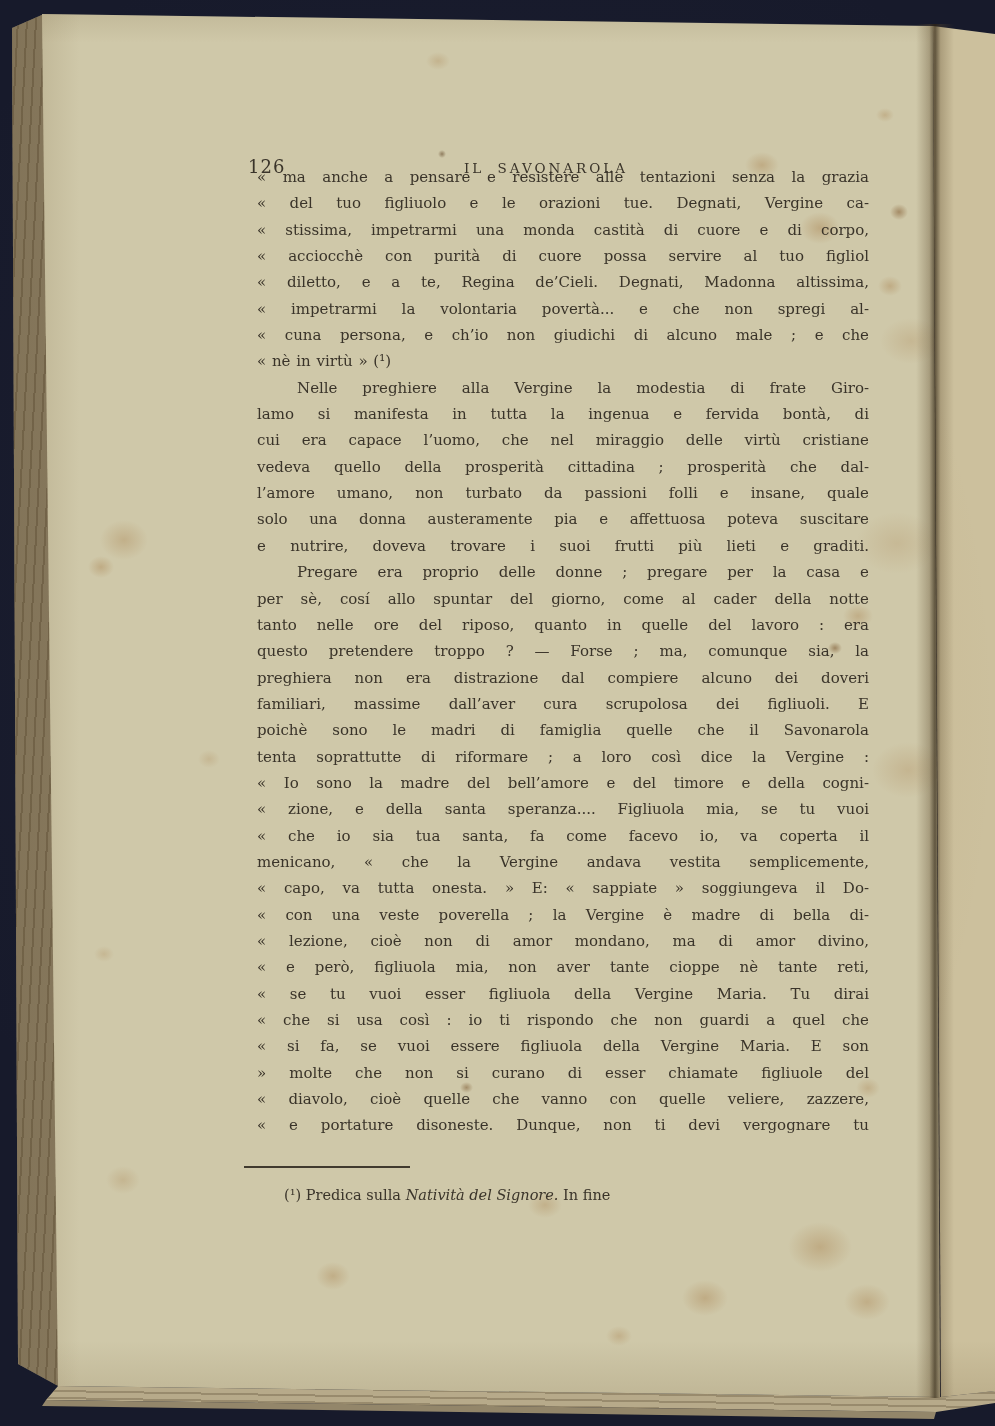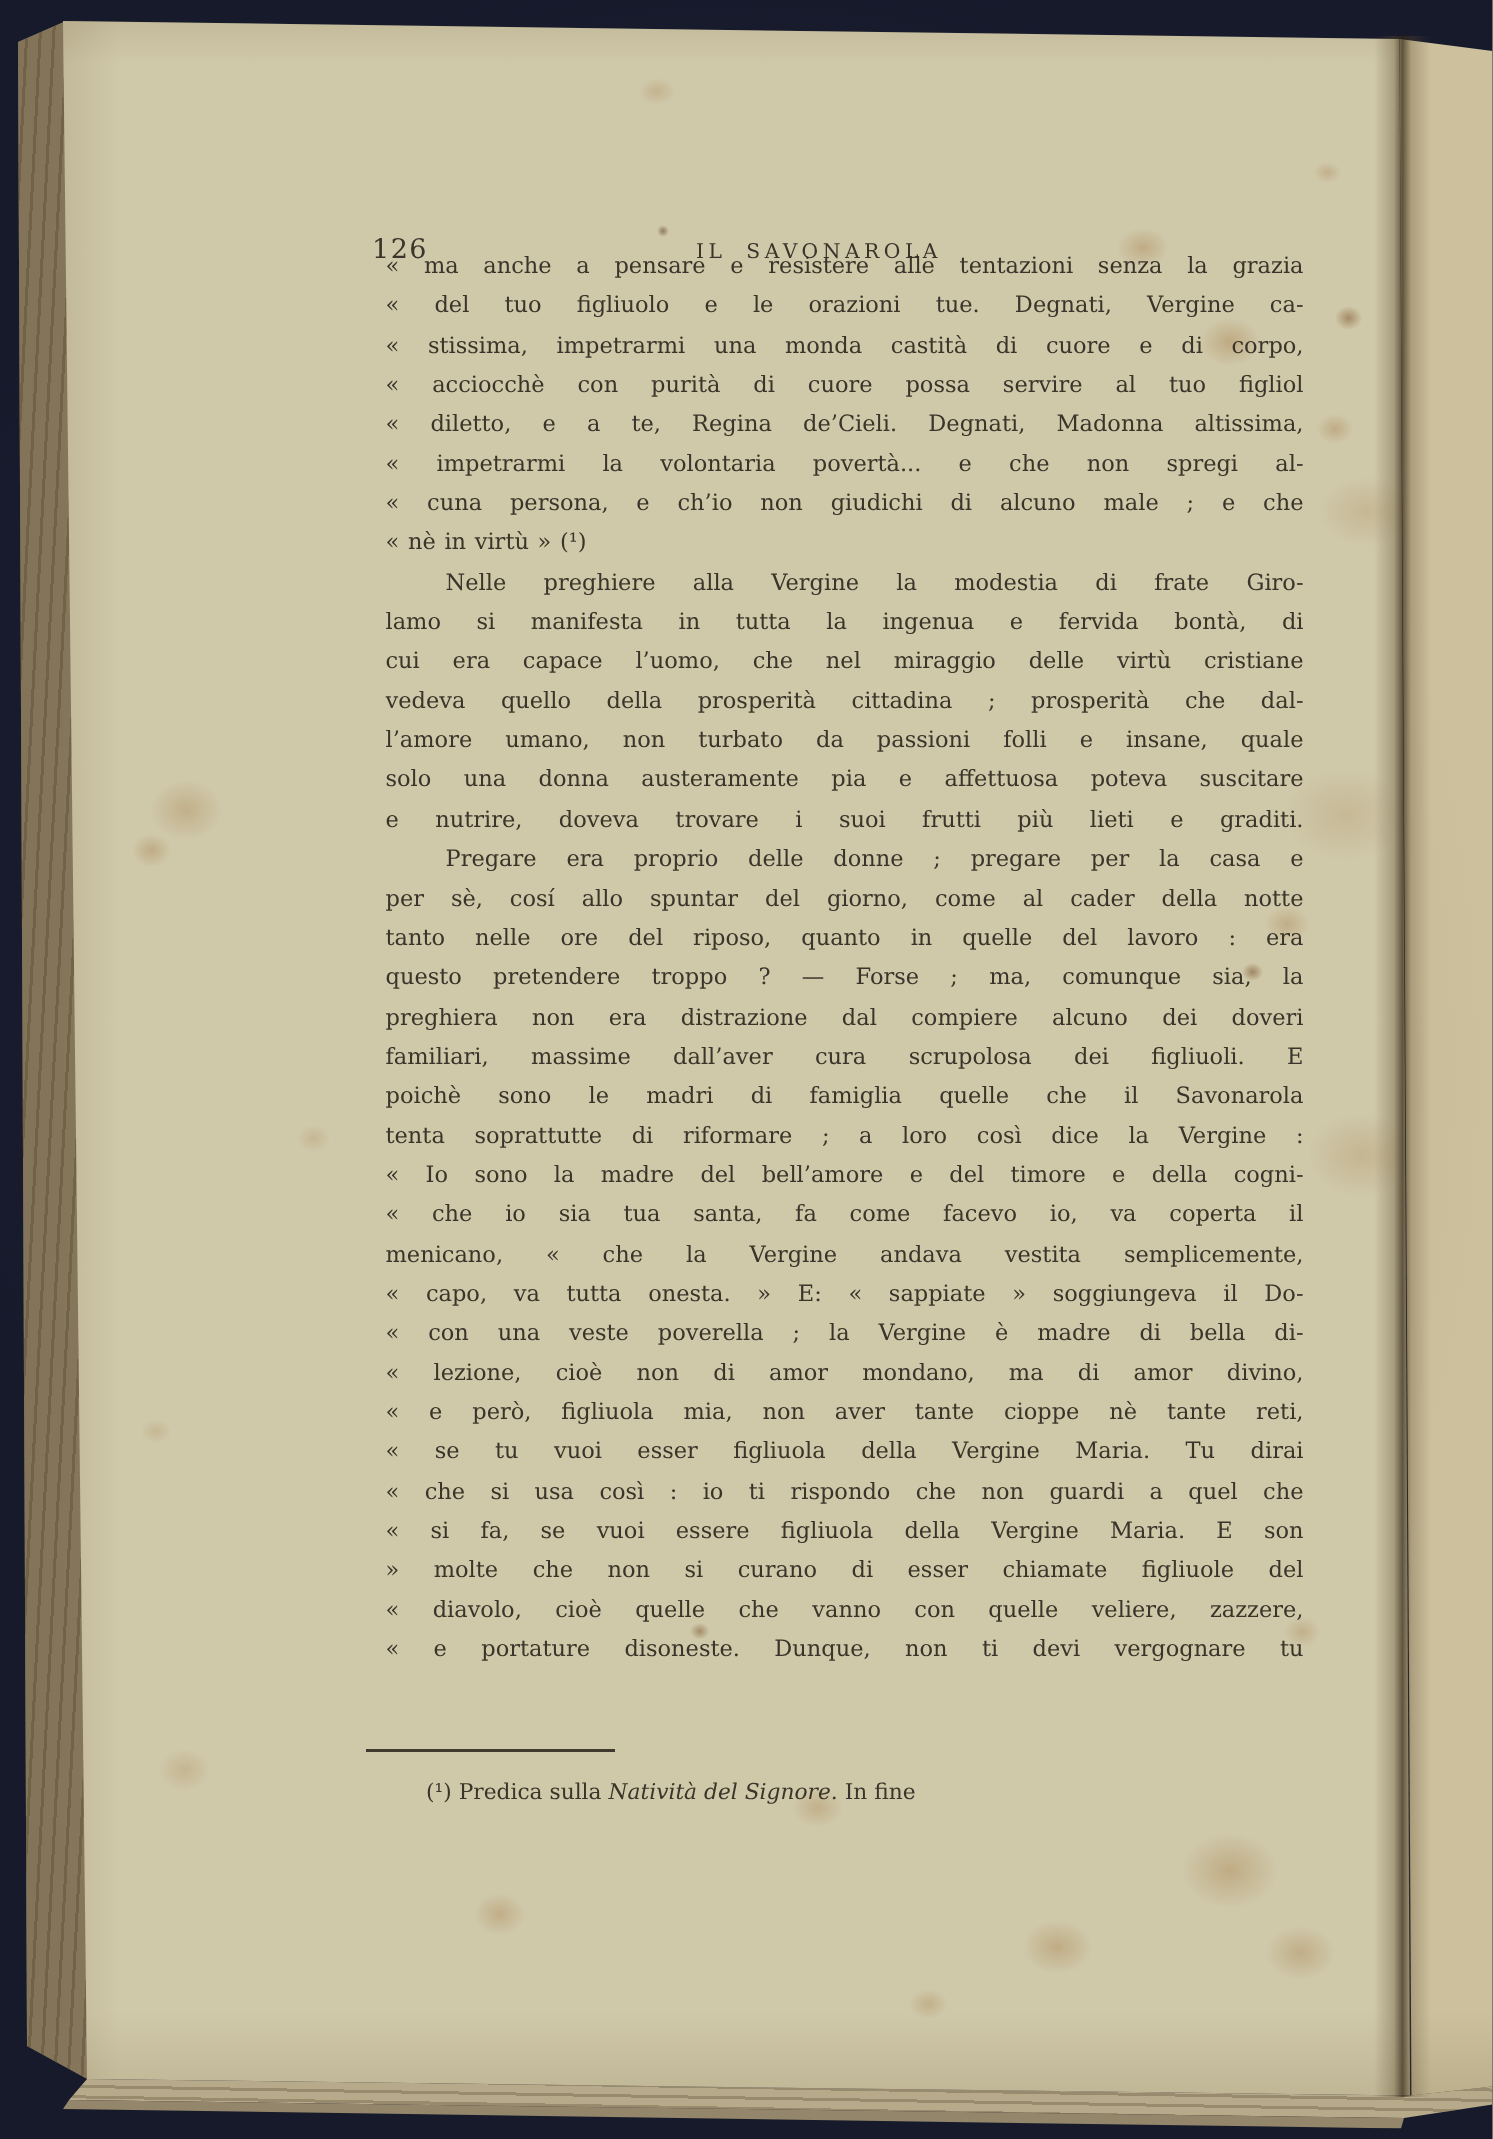--- a/index.html
+++ b/index.html
@@ -139,20 +139,21 @@
       <div class="line">e nutrire, doveva trovare i suoi frutti più lieti e graditi.</div>
       <div class="line indent">Pregare era proprio delle donne ; pregare per la casa e</div>
       <div class="line">per sè, cosí allo spuntar del giorno, come al cader della notte</div>
       <div class="line">tanto nelle ore del riposo, quanto in quelle del lavoro : era</div>
       <div class="line">questo pretendere troppo ? — Forse ; ma, comunque sia, la</div>
       <div class="line">preghiera non era distrazione dal compiere alcuno dei doveri</div>
       <div class="line">familiari, massime dall’aver cura scrupolosa dei figliuoli. E</div>
       <div class="line">poichè sono le madri di famiglia quelle che il Savonarola</div>
       <div class="line">tenta soprattutte di riformare ; a loro così dice la Vergine :</div>
       <div class="line">« Io sono la madre del bell’amore e del timore e della cogni-</div>
+      <div class="line">« zione, e della santa speranza.... Figliuola mia, se tu vuoi</div>
       <div class="line">« che io sia tua santa, fa come facevo io, va coperta il</div>
       <div class="line">menicano, « che la Vergine andava vestita semplicemente,</div>
       <div class="line">« capo, va tutta onesta. » E: « sappiate » soggiungeva il Do-</div>
       <div class="line">« con una veste poverella ; la Vergine è madre di bella di-</div>
       <div class="line">« lezione, cioè non di amor mondano, ma di amor divino,</div>
       <div class="line">« e però, figliuola mia, non aver tante cioppe nè tante reti,</div>
       <div class="line">« se tu vuoi esser figliuola della Vergine Maria. Tu dirai</div>
       <div class="line">« che si usa così : io ti rispondo che non guardi a quel che</div>
       <div class="line">« si fa, se vuoi essere figliuola della Vergine Maria. E son</div>
       <div class="line">» molte che non si curano di esser chiamate figliuole del</div>

